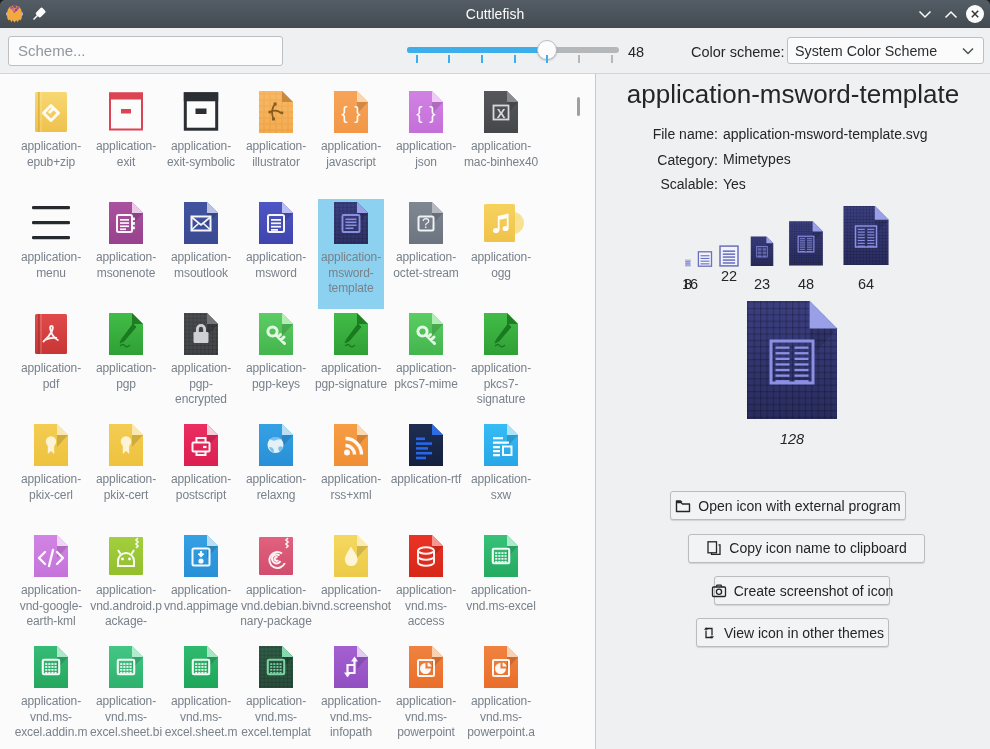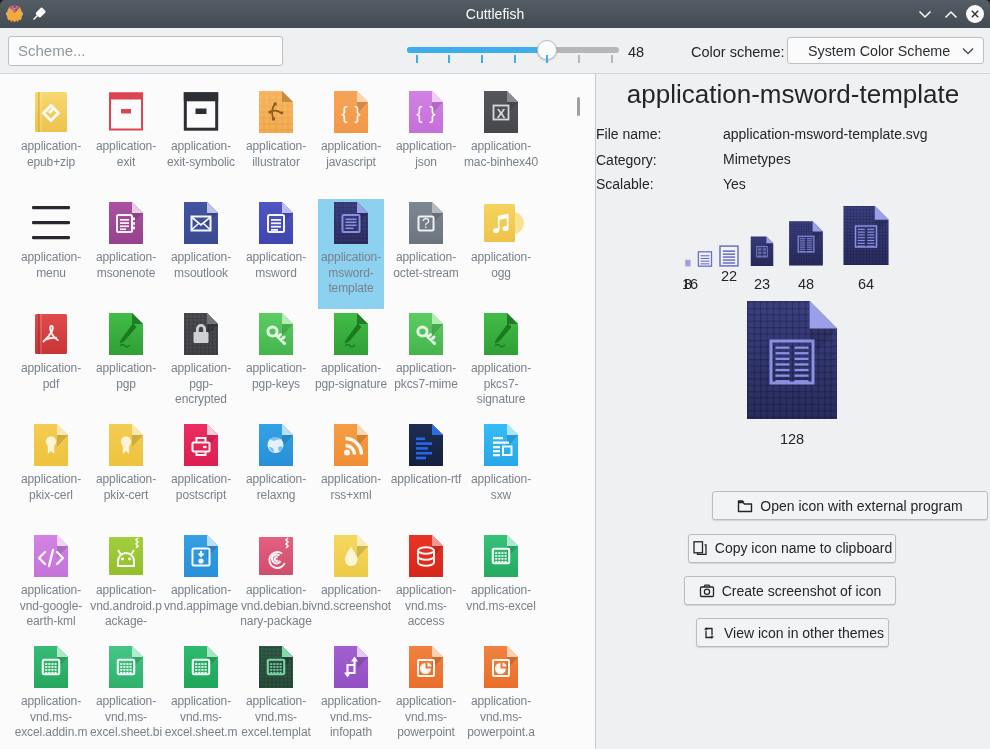--- a/index.html
+++ b/index.html
@@ -21,26 +21,26 @@
 .right { position:absolute; left:596px; top:74px; width:394px; height:675px; background:#eff0f1; }
 .cell { position:absolute; width:66px; height:110px; text-align:center; }
 .cell.sel { background:#8dd1f0; }
 .cell svg { display:block; margin:0 auto; }
 .lbl { position:absolute; top:51px; left:-13px; width:92px; font-size:12px; line-height:15.6px;
   color:#79818a; letter-spacing:-0.1px; }
 .lbl div { white-space:nowrap; }
 .sbar { position:absolute; left:577px; top:97px; width:3px; height:19px; background:#9da0a3; border-radius:1.5px; }
 .rtitle { position:absolute; left:596px; width:394px; top:79px; text-align:center; font-size:26px; color:#232629; }
 .drow { position:absolute; font-size:14px; color:#232629; }
-.dlab { position:absolute; }
+.dlab { position:absolute; text-align:right; }
 .pv { position:absolute; transform:translateX(-50%); }
 .pv svg { display:block; }
 .pvl { position:absolute; transform:translateX(-50%); font-size:14.5px; color:#232629; }
 .big { position:absolute; left:728px; top:295px; }
-.bigl { position:absolute; left:728px; width:128px; top:431px; text-align:center; font-size:14.5px; color:#232629; }
+.bigl { position:absolute; left:728px; width:128px; top:431px; text-align:center; font-size:14.5px; color:#232629;font-style:italic; }
 .btn { position:absolute; height:29px; background:#f2f3f4; border:1px solid #b9bdc0; border-radius:3px;
   box-shadow:0 1px 1px rgba(0,0,0,0.12); font-size:14px; color:#232629; display:flex;
   align-items:center; justify-content:center; gap:7px; white-space:nowrap; }
 .bic { display:flex; }
 .tick { position:absolute; width:2px; height:8px; top:27px; }
 </style></head>
 <body>
 <div class="cornerbg"></div>
 <div class="titlebar">
  <svg width="19" height="20" viewBox="0 0 19 20" style="position:absolute;left:5px;top:4px">
@@ -79,21 +79,21 @@
     <div style="position:absolute;left:537px;top:12px;width:20px;height:20px;background:#fcfcfc;border:1px solid #bcc0c3;border-radius:50%;box-shadow:0 1px 2px rgba(0,0,0,0.2)"></div>
     <div class="tick" style="left:416px;background:#3daee9"></div>
     <div class="tick" style="left:448px;background:#3daee9"></div>
     <div class="tick" style="left:481px;background:#3daee9"></div>
     <div class="tick" style="left:514px;background:#3daee9"></div>
     <div class="tick" style="left:546px;background:#3daee9"></div>
     <div class="tick" style="left:578px;background:#b4b8bb"></div>
     <div class="tick" style="left:611px;background:#b4b8bb"></div>
  <div style="position:absolute;left:628px;top:16px;font-size:14.5px;color:#232629">48</div>
  <div style="position:absolute;left:691px;top:16px;font-size:14.5px;color:#232629">Color scheme:</div>
- <div class="combo" style="left:787px;top:9px;width:197px;height:27px;line-height:26px;padding-left:20px;font-size:14.3px">System Color Scheme
+ <div class="combo" style="left:787px;top:9px;width:197px;height:27px;line-height:26px;padding-left:7px;font-size:14.3px">System Color Scheme
   <svg class="cv" width="12" height="8" viewBox="0 0 12 8">
         <path d="M1 1.5 L6 6.5 L11 1.5" fill="none" stroke="#4a5156" stroke-width="1.5"></path>
       </svg>
  </div>
 </div>
 <div class="left"></div>
 <div class="right"></div>
 <div class="cell" style="left:18px;top:88px">
     <svg width="48" height="48" viewBox="0 0 48 48">
       <linearGradient id="g1" x1="0" y1="0" x2="0" y2="1">
@@ -1174,40 +1174,40 @@
         <rect x="66.5" y="68.3" width="14" height="2.3" fill="#8b90e2"></rect>
         <rect x="47.5" y="73.9" width="14" height="2.3" fill="#8b90e2"></rect>
         <rect x="66.5" y="73.9" width="14" height="2.3" fill="#8b90e2"></rect>
         <rect x="47.5" y="79.5" width="14" height="2.3" fill="#8b90e2"></rect>
         <rect x="66.5" y="79.5" width="14" height="2.3" fill="#8b90e2"></rect>
         <rect x="47.5" y="85.1" width="14" height="2.3" fill="#8b90e2"></rect>
         <rect x="66.5" y="85.1" width="14" height="2.3" fill="#8b90e2"></rect>
       </g>
 </svg></div>
 <div class="bigl">128</div>
-<div class="btn" style="left:712px;top:491px;width:276px">
+<div class="btn" style="left:670px;top:491px;width:236px">
     <span class="bic">
       <svg width="16" height="16" viewBox="0 0 16 16">
         <path d="M1.5 4.5 v9 h13 v-7.5 h-7 l-1.5 -1.5 Z M1.5 4.5 v-1.5 h4 l1.5 1.5" fill="none" stroke="#232629" stroke-width="1.4" stroke-linejoin="round"></path>
       </svg>
     </span>
     <span>Open icon with external program</span>
   </div>
-<div class="btn" style="left:688px;top:533.5px;width:208px">
+<div class="btn" style="left:688px;top:533.5px;width:237px">
     <span class="bic">
       <svg width="16" height="16" viewBox="0 0 16 16">
         <g fill="none" stroke="#232629" stroke-width="1.3">
           <rect x="2" y="1.8" width="8.5" height="11"></rect>
           <path d="M12.5 4.8 h1.5 v9.5 h-8.5 v-1.5"></path>
         </g>
       </svg>
     </span>
     <span>Copy icon name to clipboard</span>
   </div>
-<div class="btn" style="left:684px;top:576px;width:212px">
+<div class="btn" style="left:714px;top:576px;width:176px">
     <span class="bic">
       <svg width="16" height="16" viewBox="0 0 16 16">
         <g fill="none" stroke="#232629" stroke-width="1.3">
           <rect x="1.5" y="4" width="13" height="9.5" rx="1"></rect>
           <circle cx="8" cy="8.7" r="2.6"></circle>
           <path d="M5 4 l1 -1.8 h4 l1 1.8"></path>
         </g>
       </svg>
     </span>
     <span>Create screenshot of icon</span>

